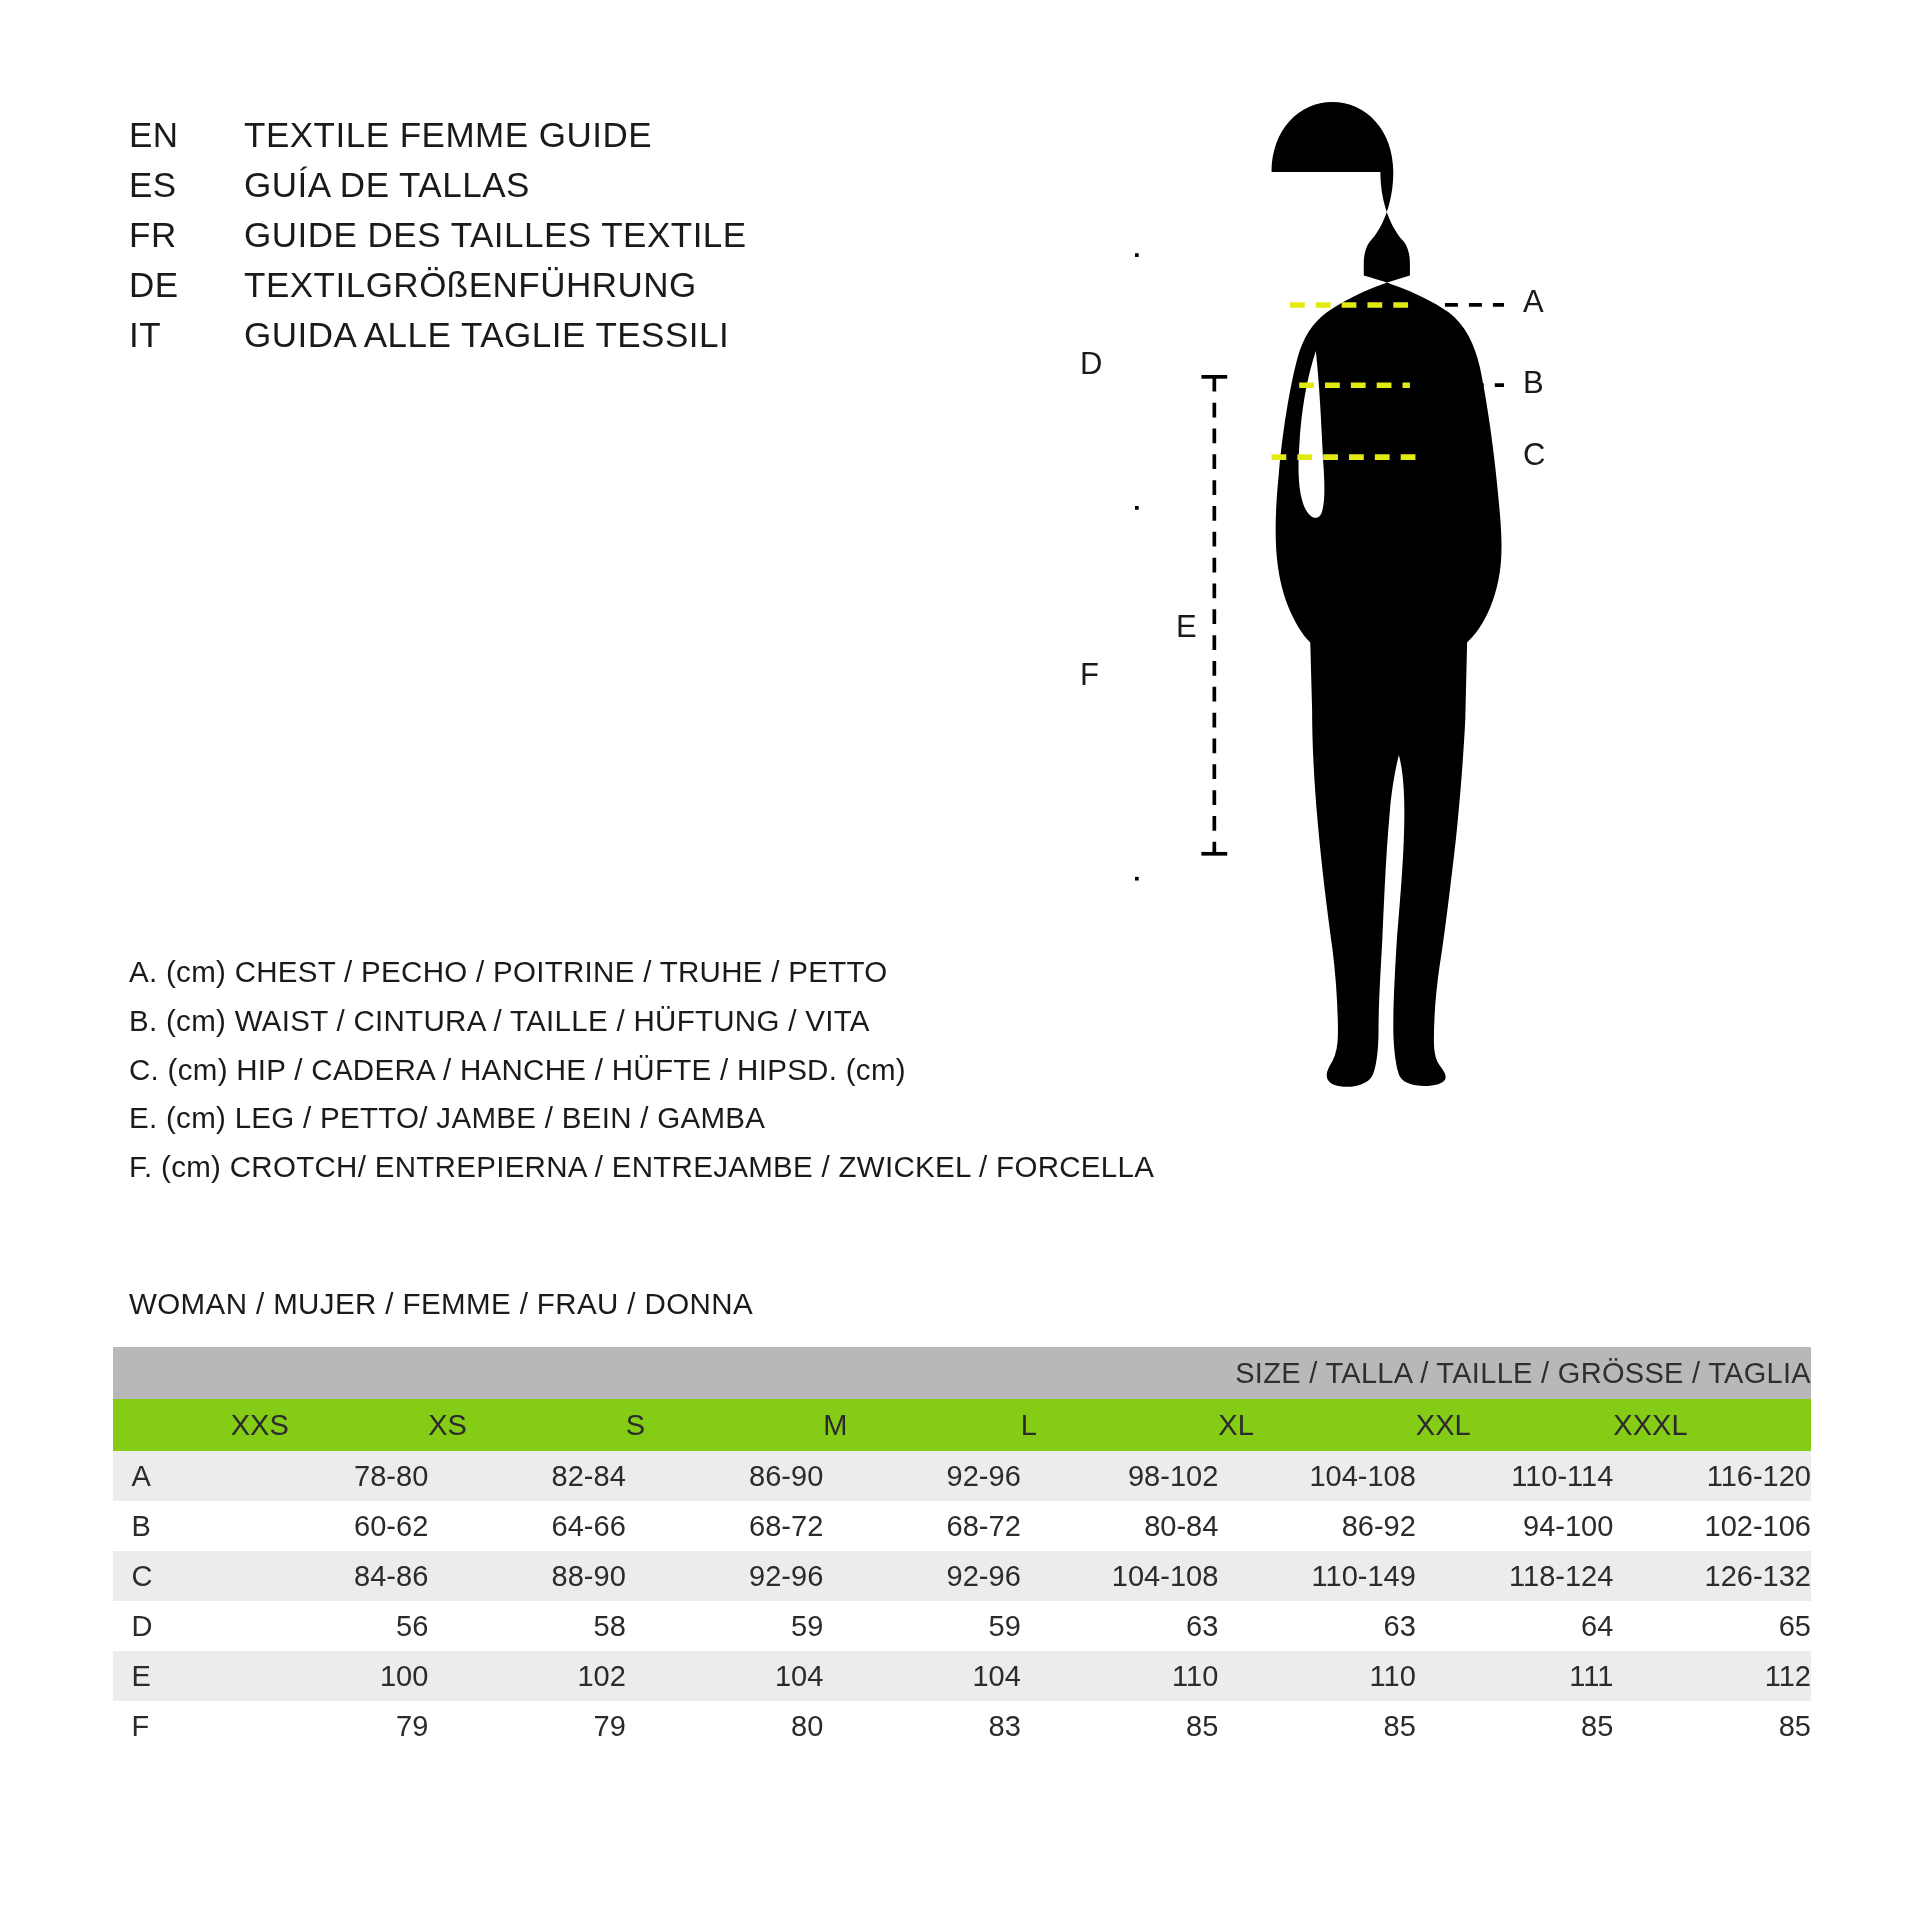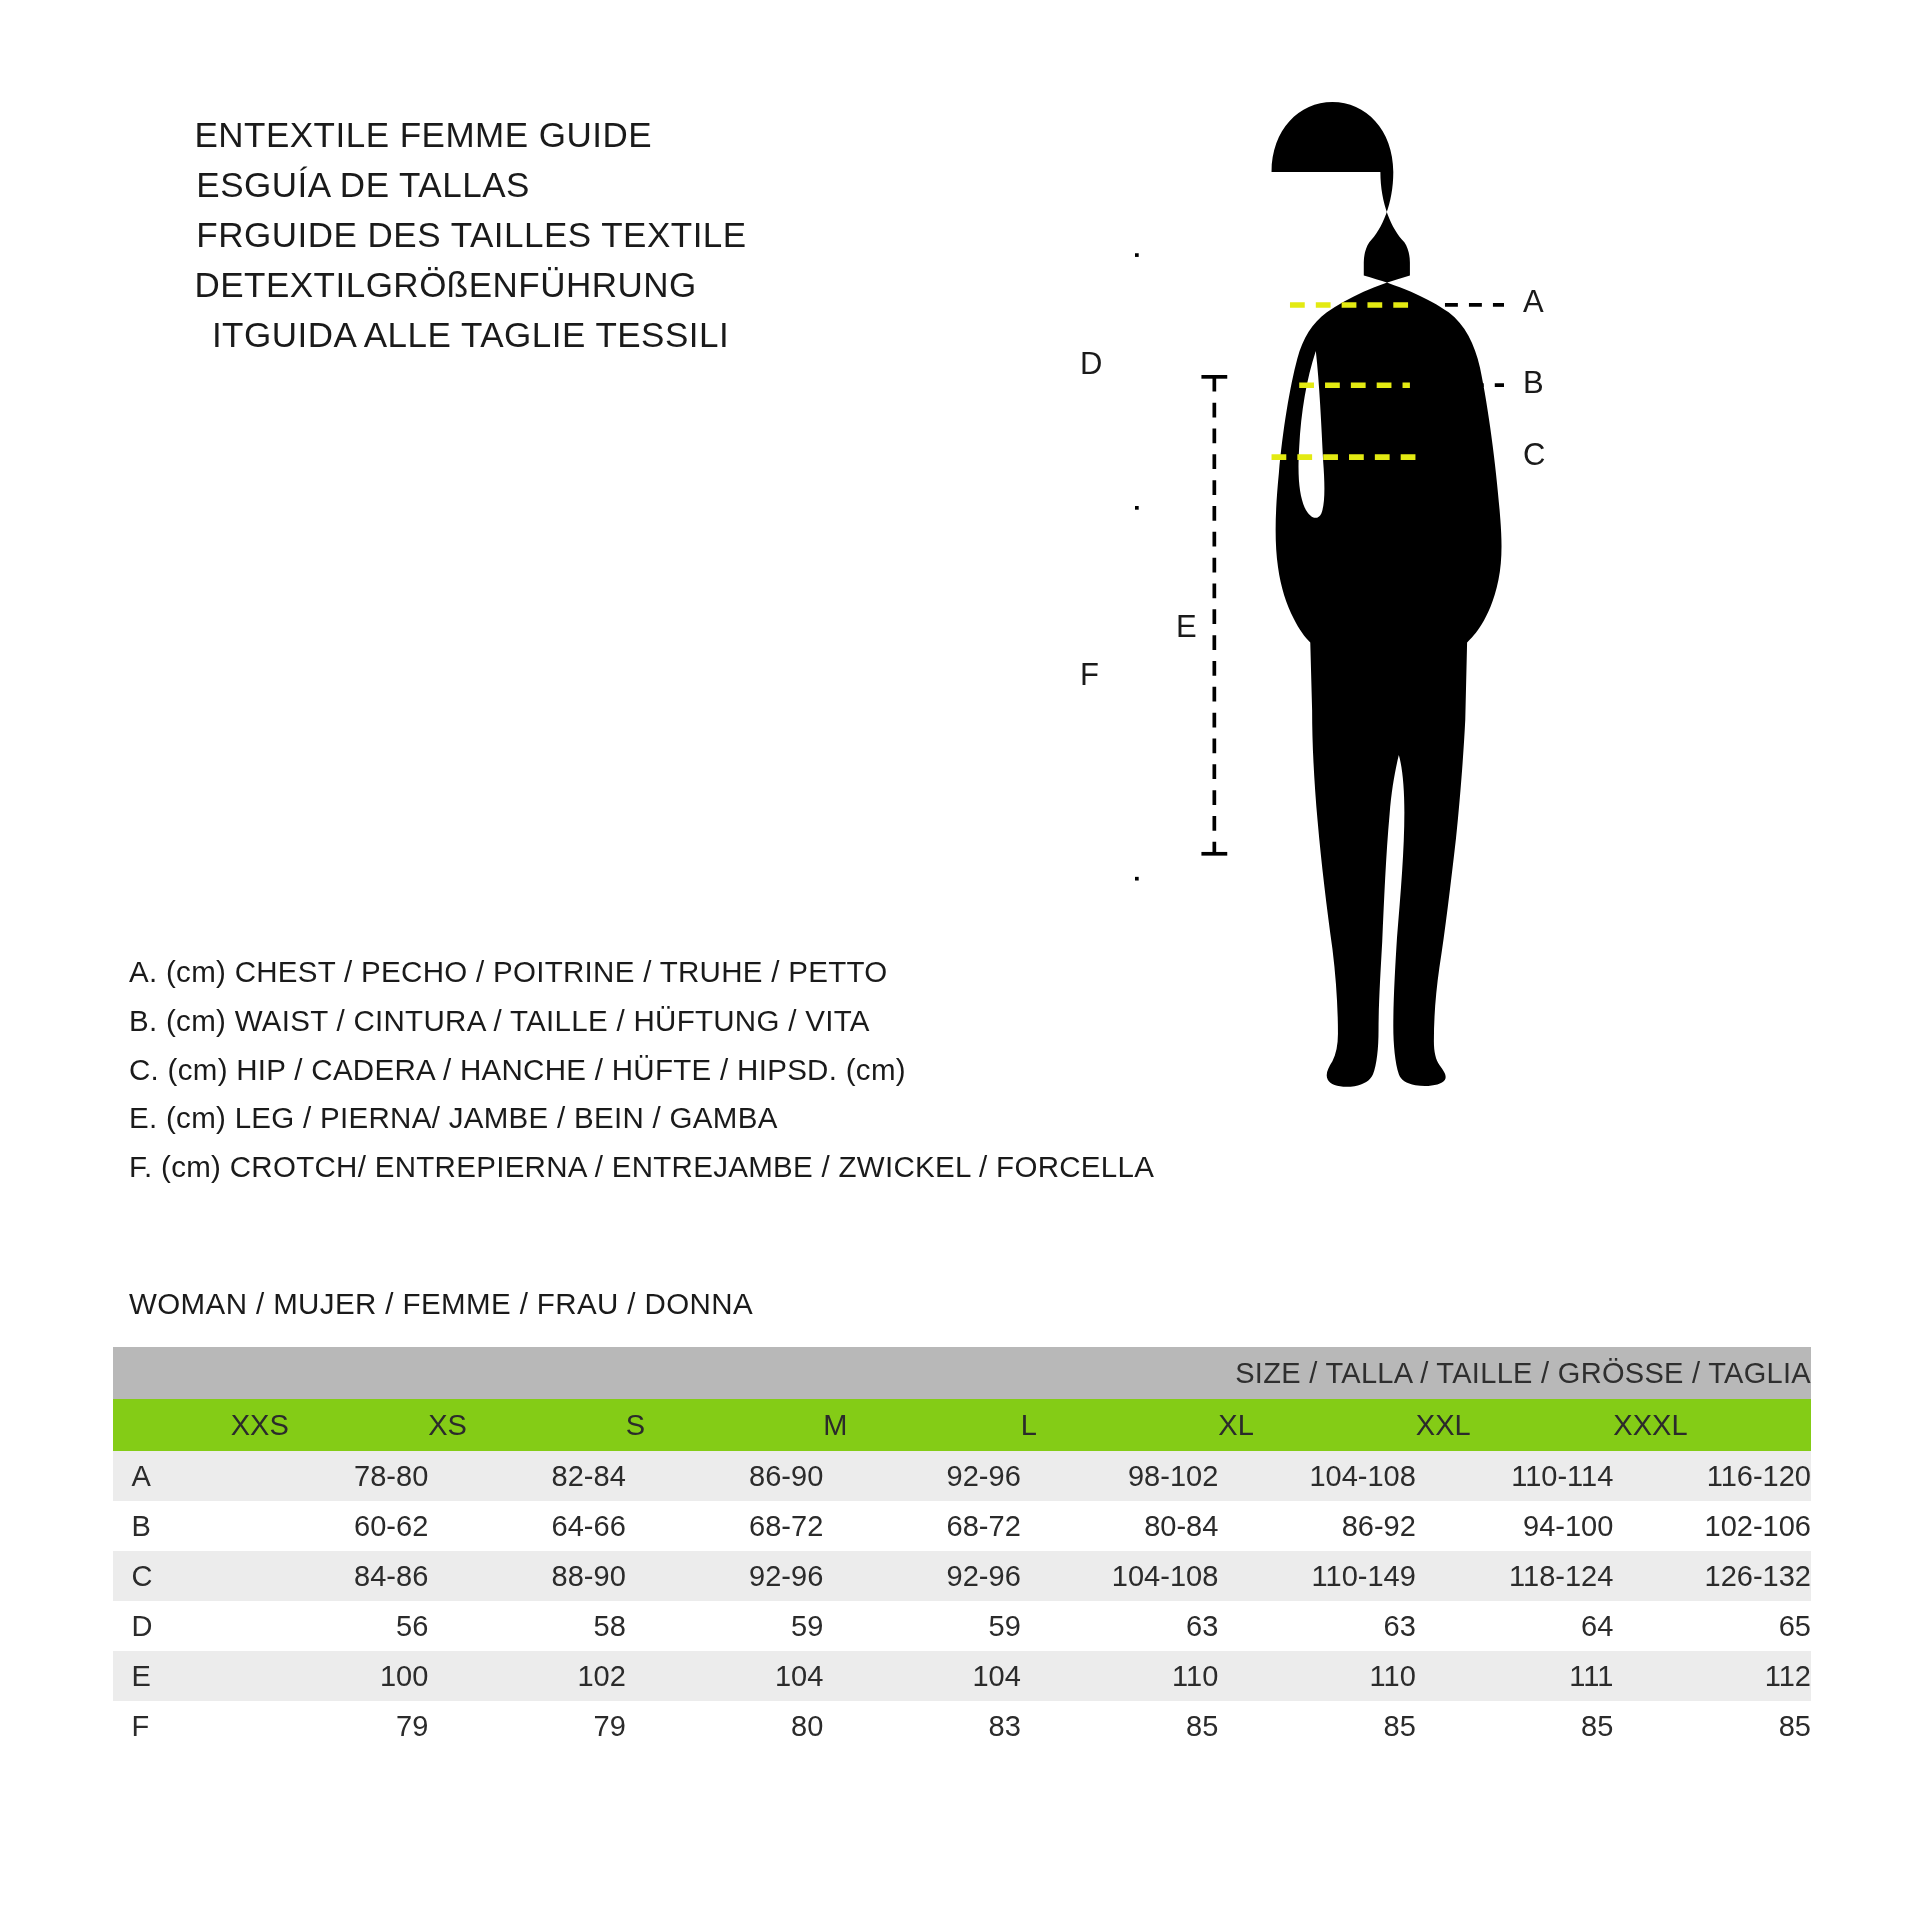--- a/index.html
+++ b/index.html
@@ -15,21 +15,20 @@
     color: #1a1a1a;
     overflow: hidden;
   }
 
   
   .title-block {
     position: absolute;
     left: 129px;
     top: 115px;
     width: 831px;
-    text-align: right;
   }
   .title-row {
     display: flex;
     align-items: baseline;
     margin-bottom: 10px;
   }
   .title-lang {
     width: 115px;
     flex: 0 0 115px;
     font-size: 35px;
@@ -251,21 +250,21 @@
   <div class="dim-letter" style="left: 388px; top: 363px;">C</div>
   <div class="dim-letter" style="left: -55px; top: 272px;">D</div>
   <div class="dim-letter" style="left: 41px; top: 535px;">E</div>
   <div class="dim-letter" style="left: -55px; top: 583px;">F</div>
 </div>
 
 <div class="legend-block">
   <div class="legend-row">A. (cm) CHEST / PECHO / POITRINE / TRUHE / PETTO</div>
   <div class="legend-row">B. (cm) WAIST / CINTURA / TAILLE / HÜFTUNG / VITA</div>
   <div class="legend-row">C. (cm) HIP / CADERA / HANCHE / HÜFTE / HIPSD. (cm)</div>
-  <div class="legend-row">E. (cm) LEG / PIERNA/ JAMBE / BEIN / GAMBA</div>
+  <div class="legend-row">E. (cm) LEG / PETTO/ JAMBE / BEIN / GAMBA</div>
   <div class="legend-row">F. (cm) CROTCH/ ENTREPIERNA / ENTREJAMBE / ZWICKEL / FORCELLA</div>
 </div>
 
 <div class="group-label">WOMAN / MUJER / FEMME / FRAU / DONNA</div>
 
 <div class="table-wrap">
   <table class="size-table">
     <tbody>
       <tr class="hdr-band">
         <td colspan="9">SIZE / TALLA / TAILLE / GRÖSSE / TAGLIA</td>

